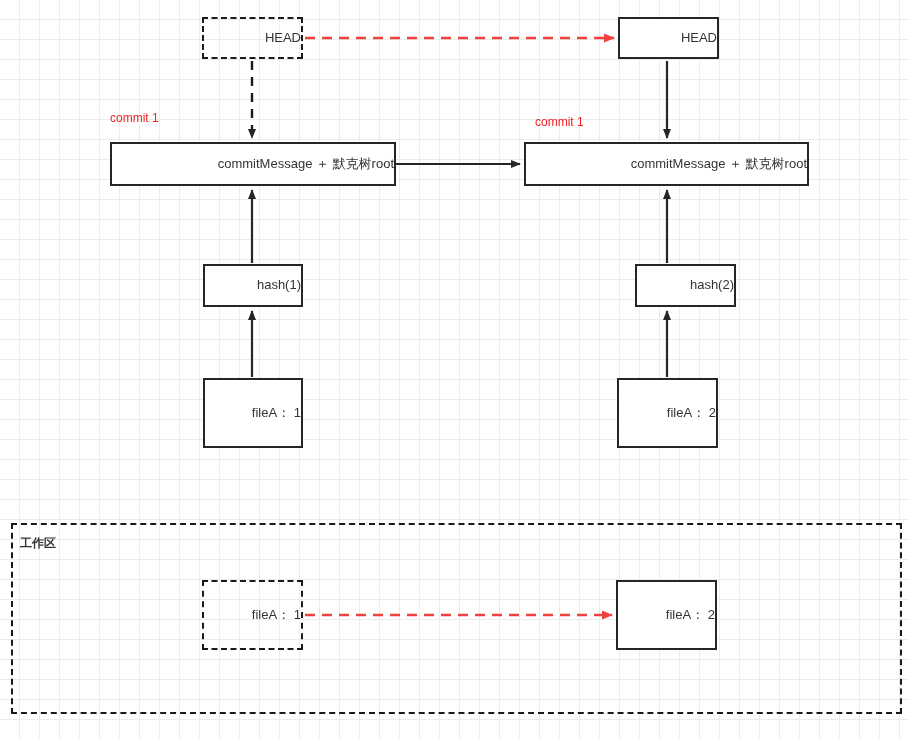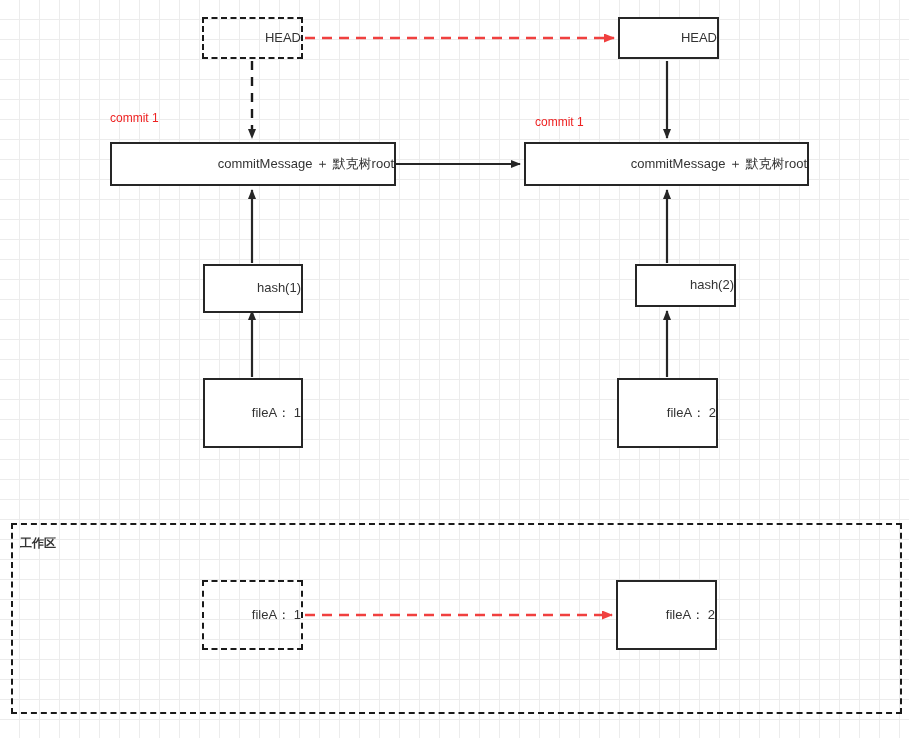--- a/index.html
+++ b/index.html
@@ -122,21 +122,21 @@
   <div class="label-red" style="left:535px; top:115px;">commit 1</div>
 
   <div class="node solid" style="left:110px; top:142px; width:286px; height:44px;">
     <span>commitMessage ＋ 默克树root</span>
   </div>
 
   <div class="node solid" style="left:524px; top:142px; width:285px; height:44px;">
     <span>commitMessage ＋ 默克树root</span>
   </div>
 
-  <div class="node solid" style="left:203px; top:264px; width:100px; height:49px;padding-left:42px;">
+  <div class="node solid" style="left:203px; top:264px; width:100px; height:43px;padding-left:42px;">
     <span>hash(1)</span>
   </div>
 
   <div class="node solid" style="left:617px; top:264px; width:101px; height:43px;margin-left:18px;">
     <span>hash(2)</span>
   </div>
 
   <div class="node solid" style="left:203px; top:378px; width:100px; height:70px;">
     <span>fileA： 1</span>
   </div>

